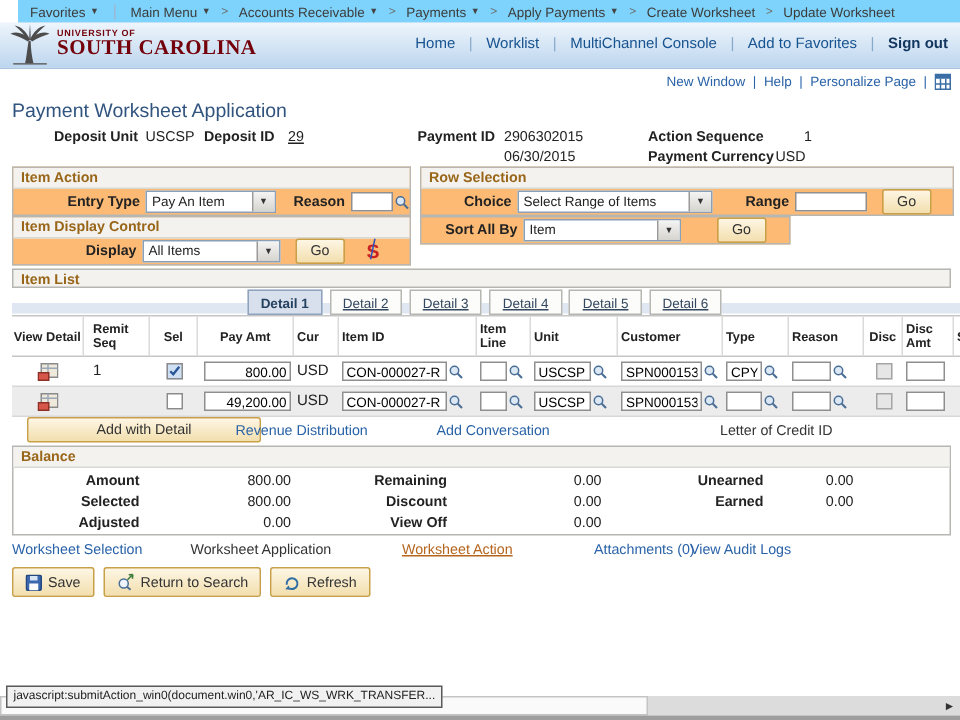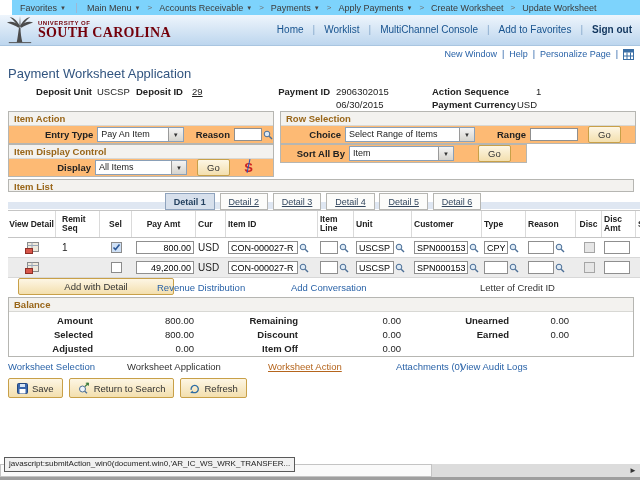--- a/index.html
+++ b/index.html
@@ -494,21 +494,21 @@
       <span class="bl w-l1">Selected</span>
       <span class="bv w-v1">800.00</span>
       <span class="bl w-l2">Discount</span>
       <span class="bv w-v2">0.00</span>
       <span class="bl w-l3">Earned</span>
       <span class="bv w-v3">0.00</span>
     </div>
     <div class="bal-row">
       <span class="bl w-l1">Adjusted</span>
       <span class="bv w-v1">0.00</span>
-      <span class="bl w-l2">Item Off</span>
+      <span class="bl w-l2">View Off</span>
       <span class="bv w-v2">0.00</span>
       <span class="bl w-l3"></span>
       <span class="bv w-v3"></span>
     </div>
   </div>
 
   <div class="flinks">
     <span class="fl-blue" style="left:8px;">Worksheet Selection</span>
     <span class="fl-cur" style="left:127px;">Worksheet Application</span>
     <span class="fl-hover" style="left:268px;">Worksheet Action</span>

